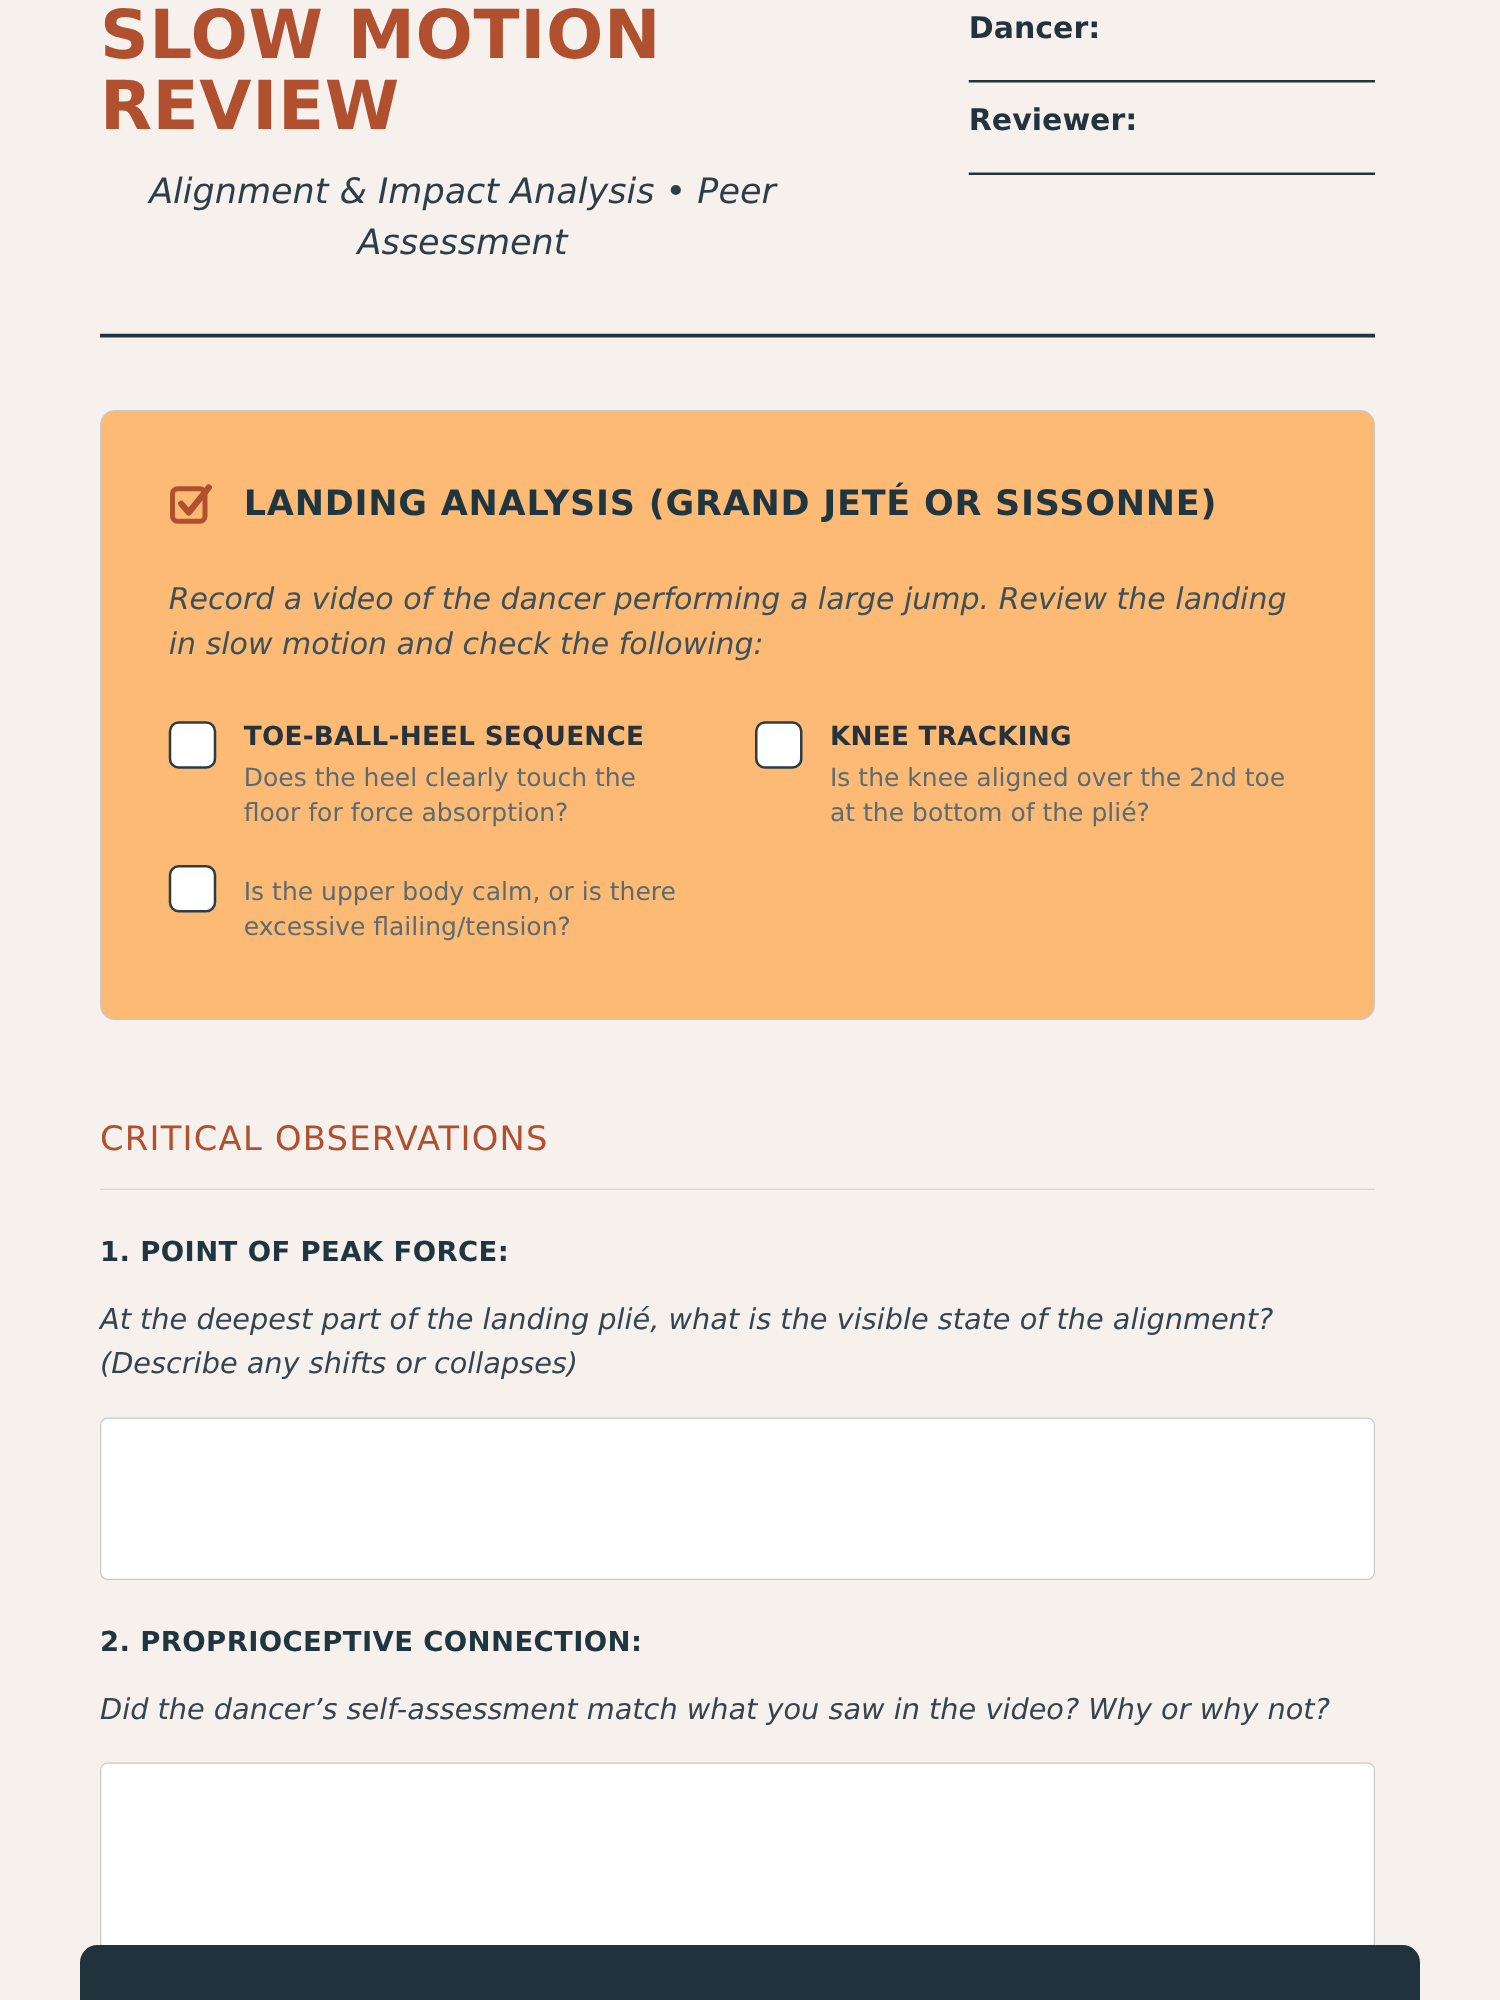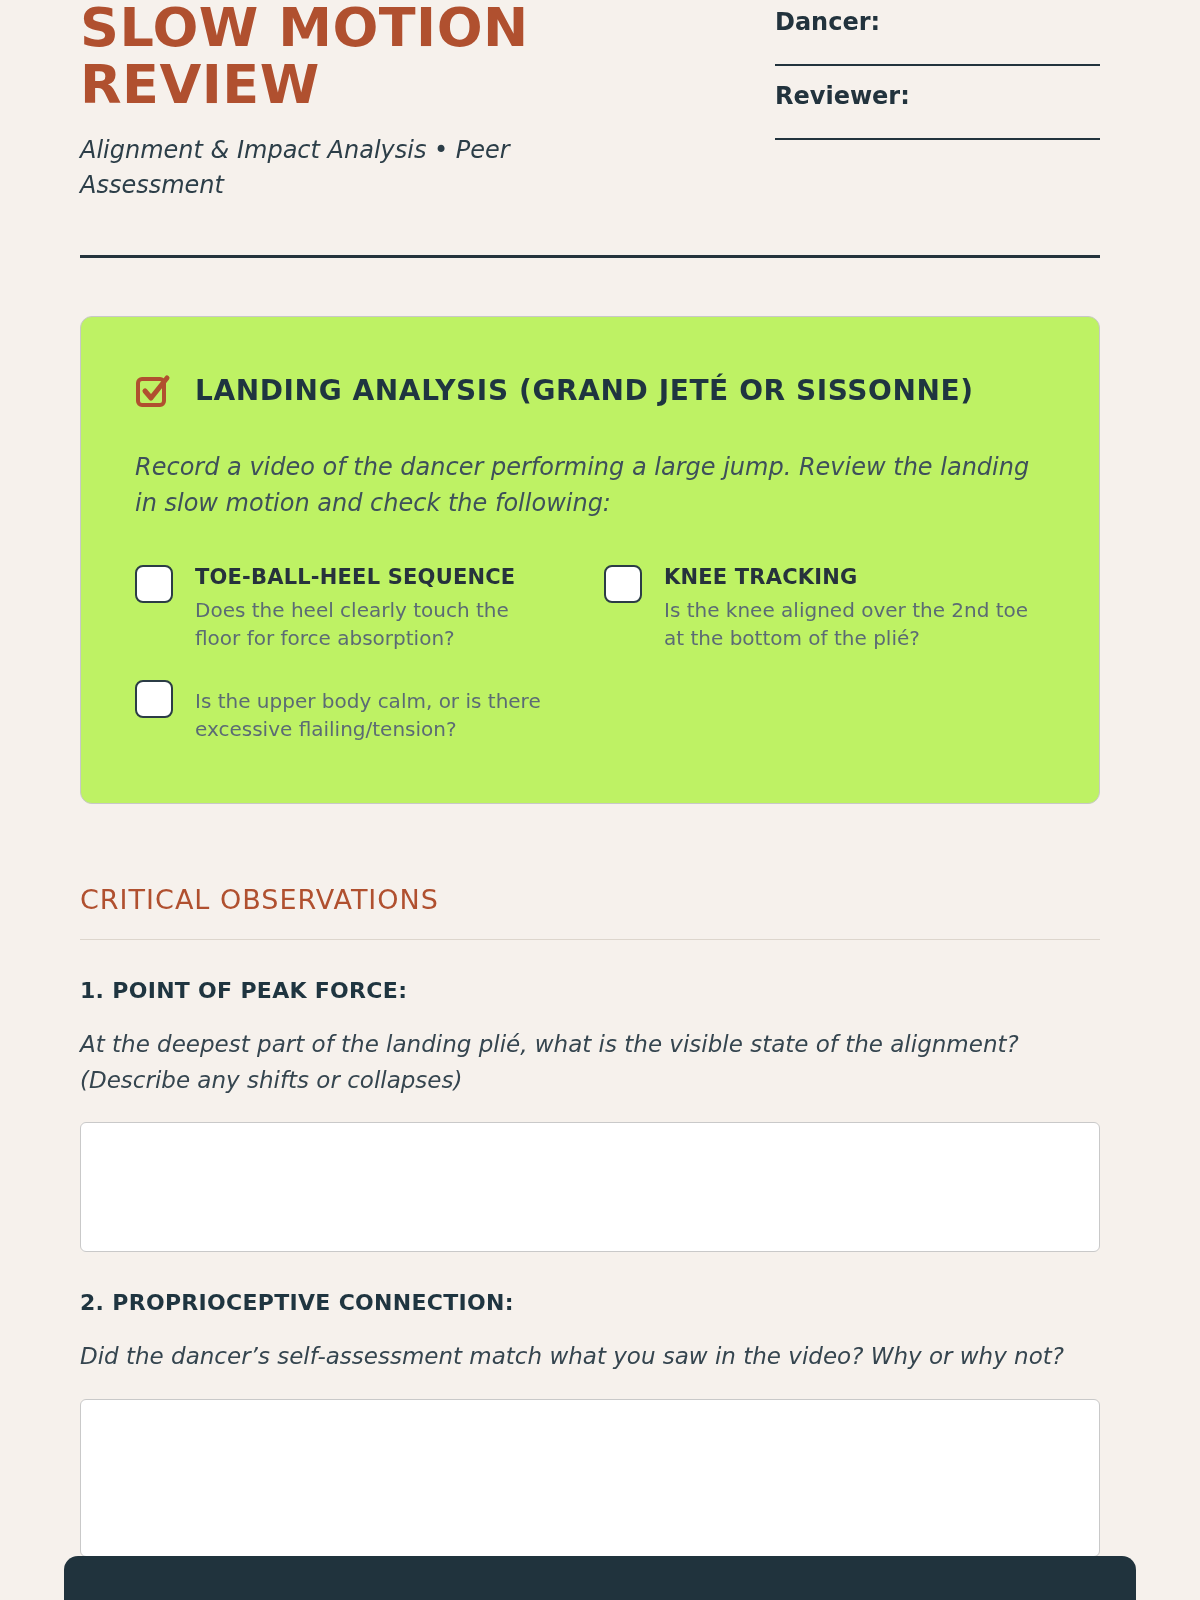--- a/index.html
+++ b/index.html
@@ -27,25 +27,26 @@
   .title {
     font-size: 54px;
     font-weight: 800;
     color: #b0502f;
     letter-spacing: 0.5px;
     line-height: 1.05;
     margin: 0;
   }
   .subtitle {
     font-style: italic;
-    font-size: 24px;
+    font-size: 28px;
     color: #2c3e48;
     margin-top: 20px;
     max-width: 580px;
     line-height: 1.45;
+    text-align: center;
   }
   .write-in-fields {
     width: 325px;
     padding-top: 8px;
     flex-shrink: 0;
   }
   .field-label {
     font-weight: 700;
     font-size: 24px;
     color: #22333d;
@@ -58,21 +59,21 @@
 
   .top-rule {
     border: none;
     border-top: 3px solid #24333c;
     margin: 52px 0 0 0;
   }
 
   
   .card {
     margin-top: 58px;
-    background: #bef264;
+    background: #fdba74;
     border: 1.5px solid #c8c8c8;
     border-radius: 12px;
     padding: 56px 54px 60px 54px;
   }
   .card-heading-row {
     display: flex;
     align-items: center;
     gap: 24px;
   }
   .card-heading {

